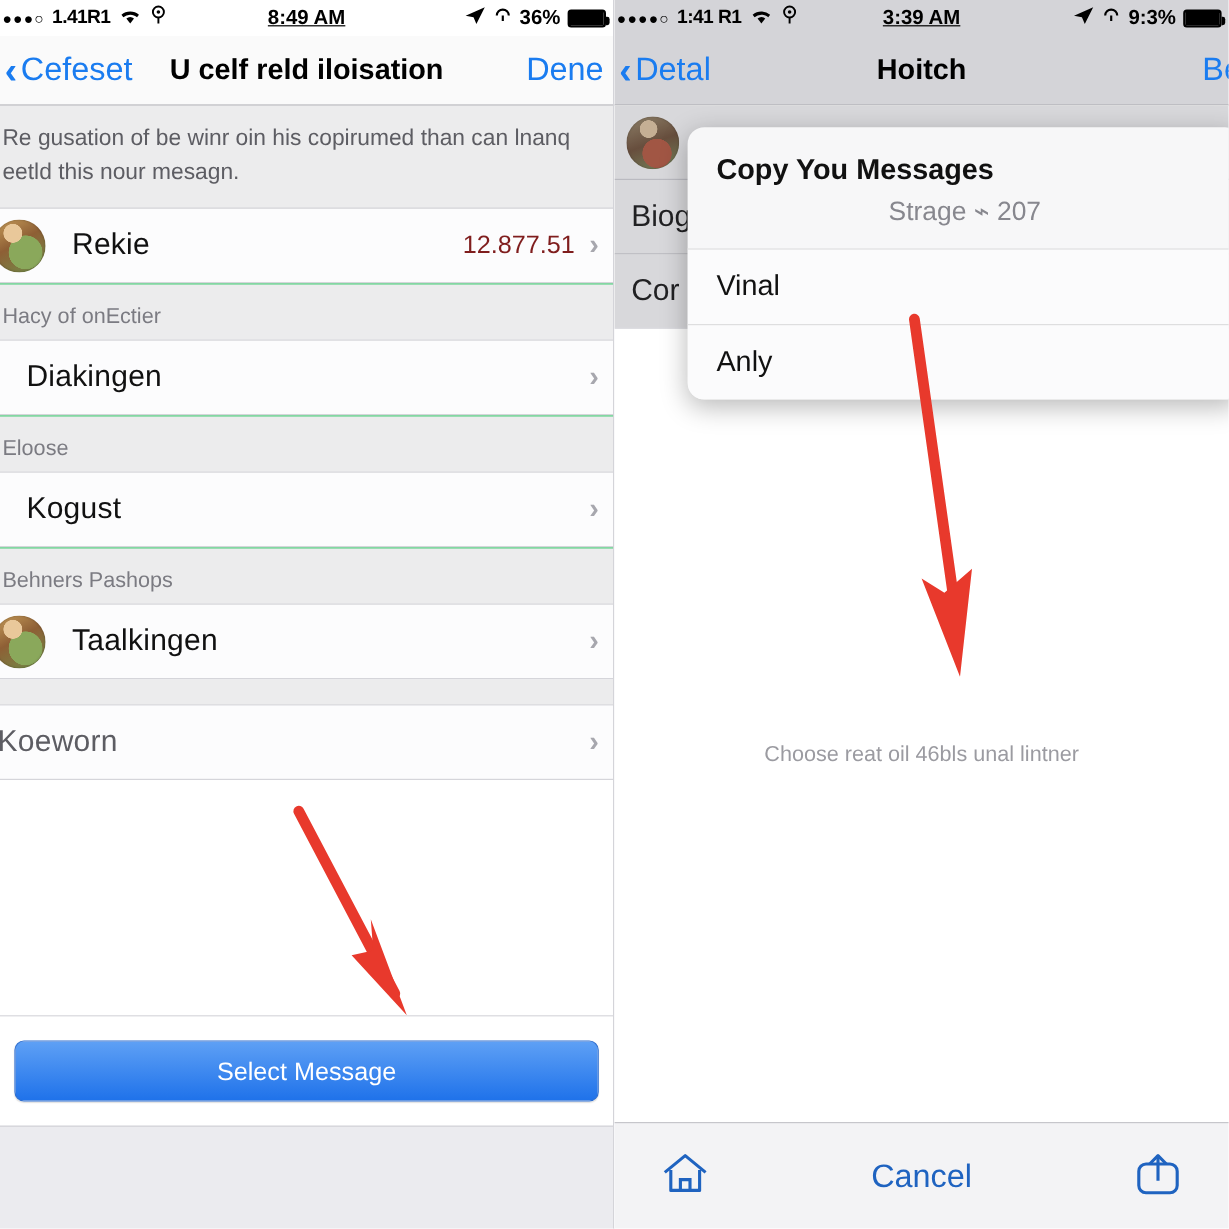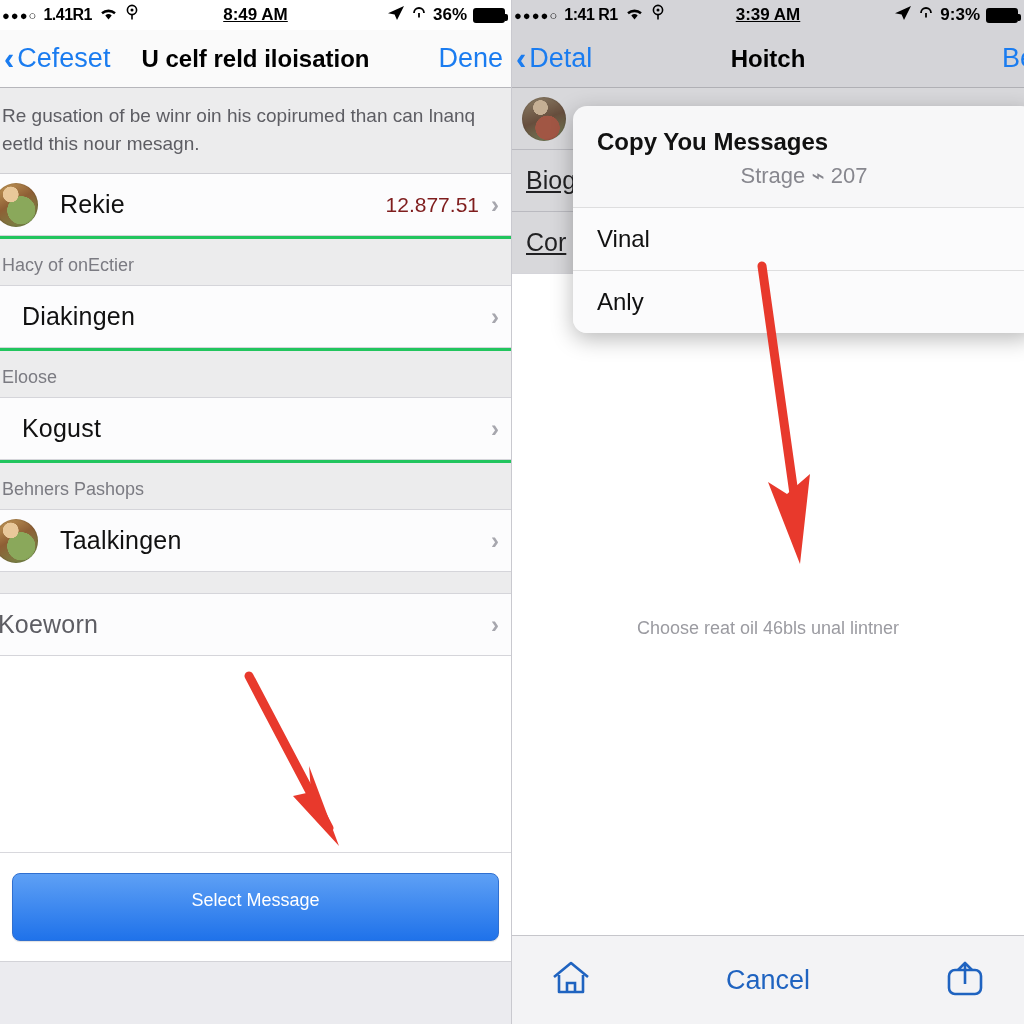--- a/index.html
+++ b/index.html
@@ -70,50 +70,50 @@
       radial-gradient(circle at 62% 62%, #8aa85b 0 36%, transparent 37%),
       linear-gradient(150deg,#caa05c 0%, #8e5f35 45%, #6f8f4a 100%);
     flex:none; box-shadow:inset 0 0 2px rgba(0,0,0,.35);
   }
   .row-label { font-size:25px; color:#111; letter-spacing:.2px; }
   .row-label.indent { margin-left:22px; }
   .row-value { margin-left:auto; font-size:21px; color:#7f1d1d; margin-right:12px; }
   .chev { color:#a7a7ae; font-size:24px; font-weight:600; line-height:1; }
   .sec-head {
     background:#ececed; color:#7b7b82; font-size:18px;
-    padding:16px 0 9px 2px; border-top:3px solid #22c55e; border-bottom:1px solid #d5d5da;
+    padding:16px 0 9px 2px; border-top:1px solid #22c55e; border-bottom:1px solid #d5d5da;
   }
   .spacer { background:#ececed; height:22px; border-bottom:1px solid #d5d5da; }
   .filler { background:#ffffff; }
 
   .btn-wrap { padding:20px 12px 20px 12px; background:#fff; border-top:1px solid #d8d8dd; }
   .btn-primary {
-    display:block; width:100%; height:68px; line-height:52px; text-align:center;
-    color:#fff; font-size:18px; border-radius:8px; border:1px solid #2f6fd0;
+    display:block; width:100%; height:51px; line-height:52px; text-align:center;
+    color:#fff; font-size:21px; border-radius:8px; border:1px solid #2f6fd0;
     background:linear-gradient(#5ea0f5,#1f72ea);
     box-shadow:0 1px 1px rgba(0,0,0,.12);
   }
   .bottom-gray { background:#ebebef; flex:1; border-top:1px solid #d3d3d8; }
 
   
   .r-body { position:relative; height:calc(1024px - 30px - 58px); background:#fff; }
   .r-list { position:relative; }
   .r-row {
     display:flex; align-items:center; height:62px; padding:0 10px 0 0;
     background:#fcfcfd; border-bottom:1px solid #d5d5da;
   }
   .r-row .avatar {
     width:44px; height:44px; border-radius:50%; margin-left:10px; margin-right:18px;
     background:
       radial-gradient(circle at 42% 24%, #e3c7a2 0 17%, transparent 18%),
       radial-gradient(circle at 58% 70%, #b5553c 0 30%, transparent 31%),
       linear-gradient(160deg,#9c8b6a 0%, #6b4b33 50%, #7d8f58 100%);
     flex:none; box-shadow:inset 0 0 2px rgba(0,0,0,.35);
   }
-  .r-label { font-size:25px; color:#111;text-decoration:underline; }
+  .r-label { font-size:25px; color:#111; }
   .r-label.ind { margin-left:14px; }
   .r-chev { margin-left:auto; color:#a7a7ae; font-size:24px; font-weight:600; }
   .dimmer { position:absolute; inset:0 0 auto 0; height:185px; background:rgba(90,90,100,.22); }
 
   .sheet {
     position:absolute; left:61px; top:18px; width:462px;
     background:#f7f7f8; border-radius:14px;
     box-shadow:0 6px 22px rgba(0,0,0,.28);
     overflow:hidden;
   }

